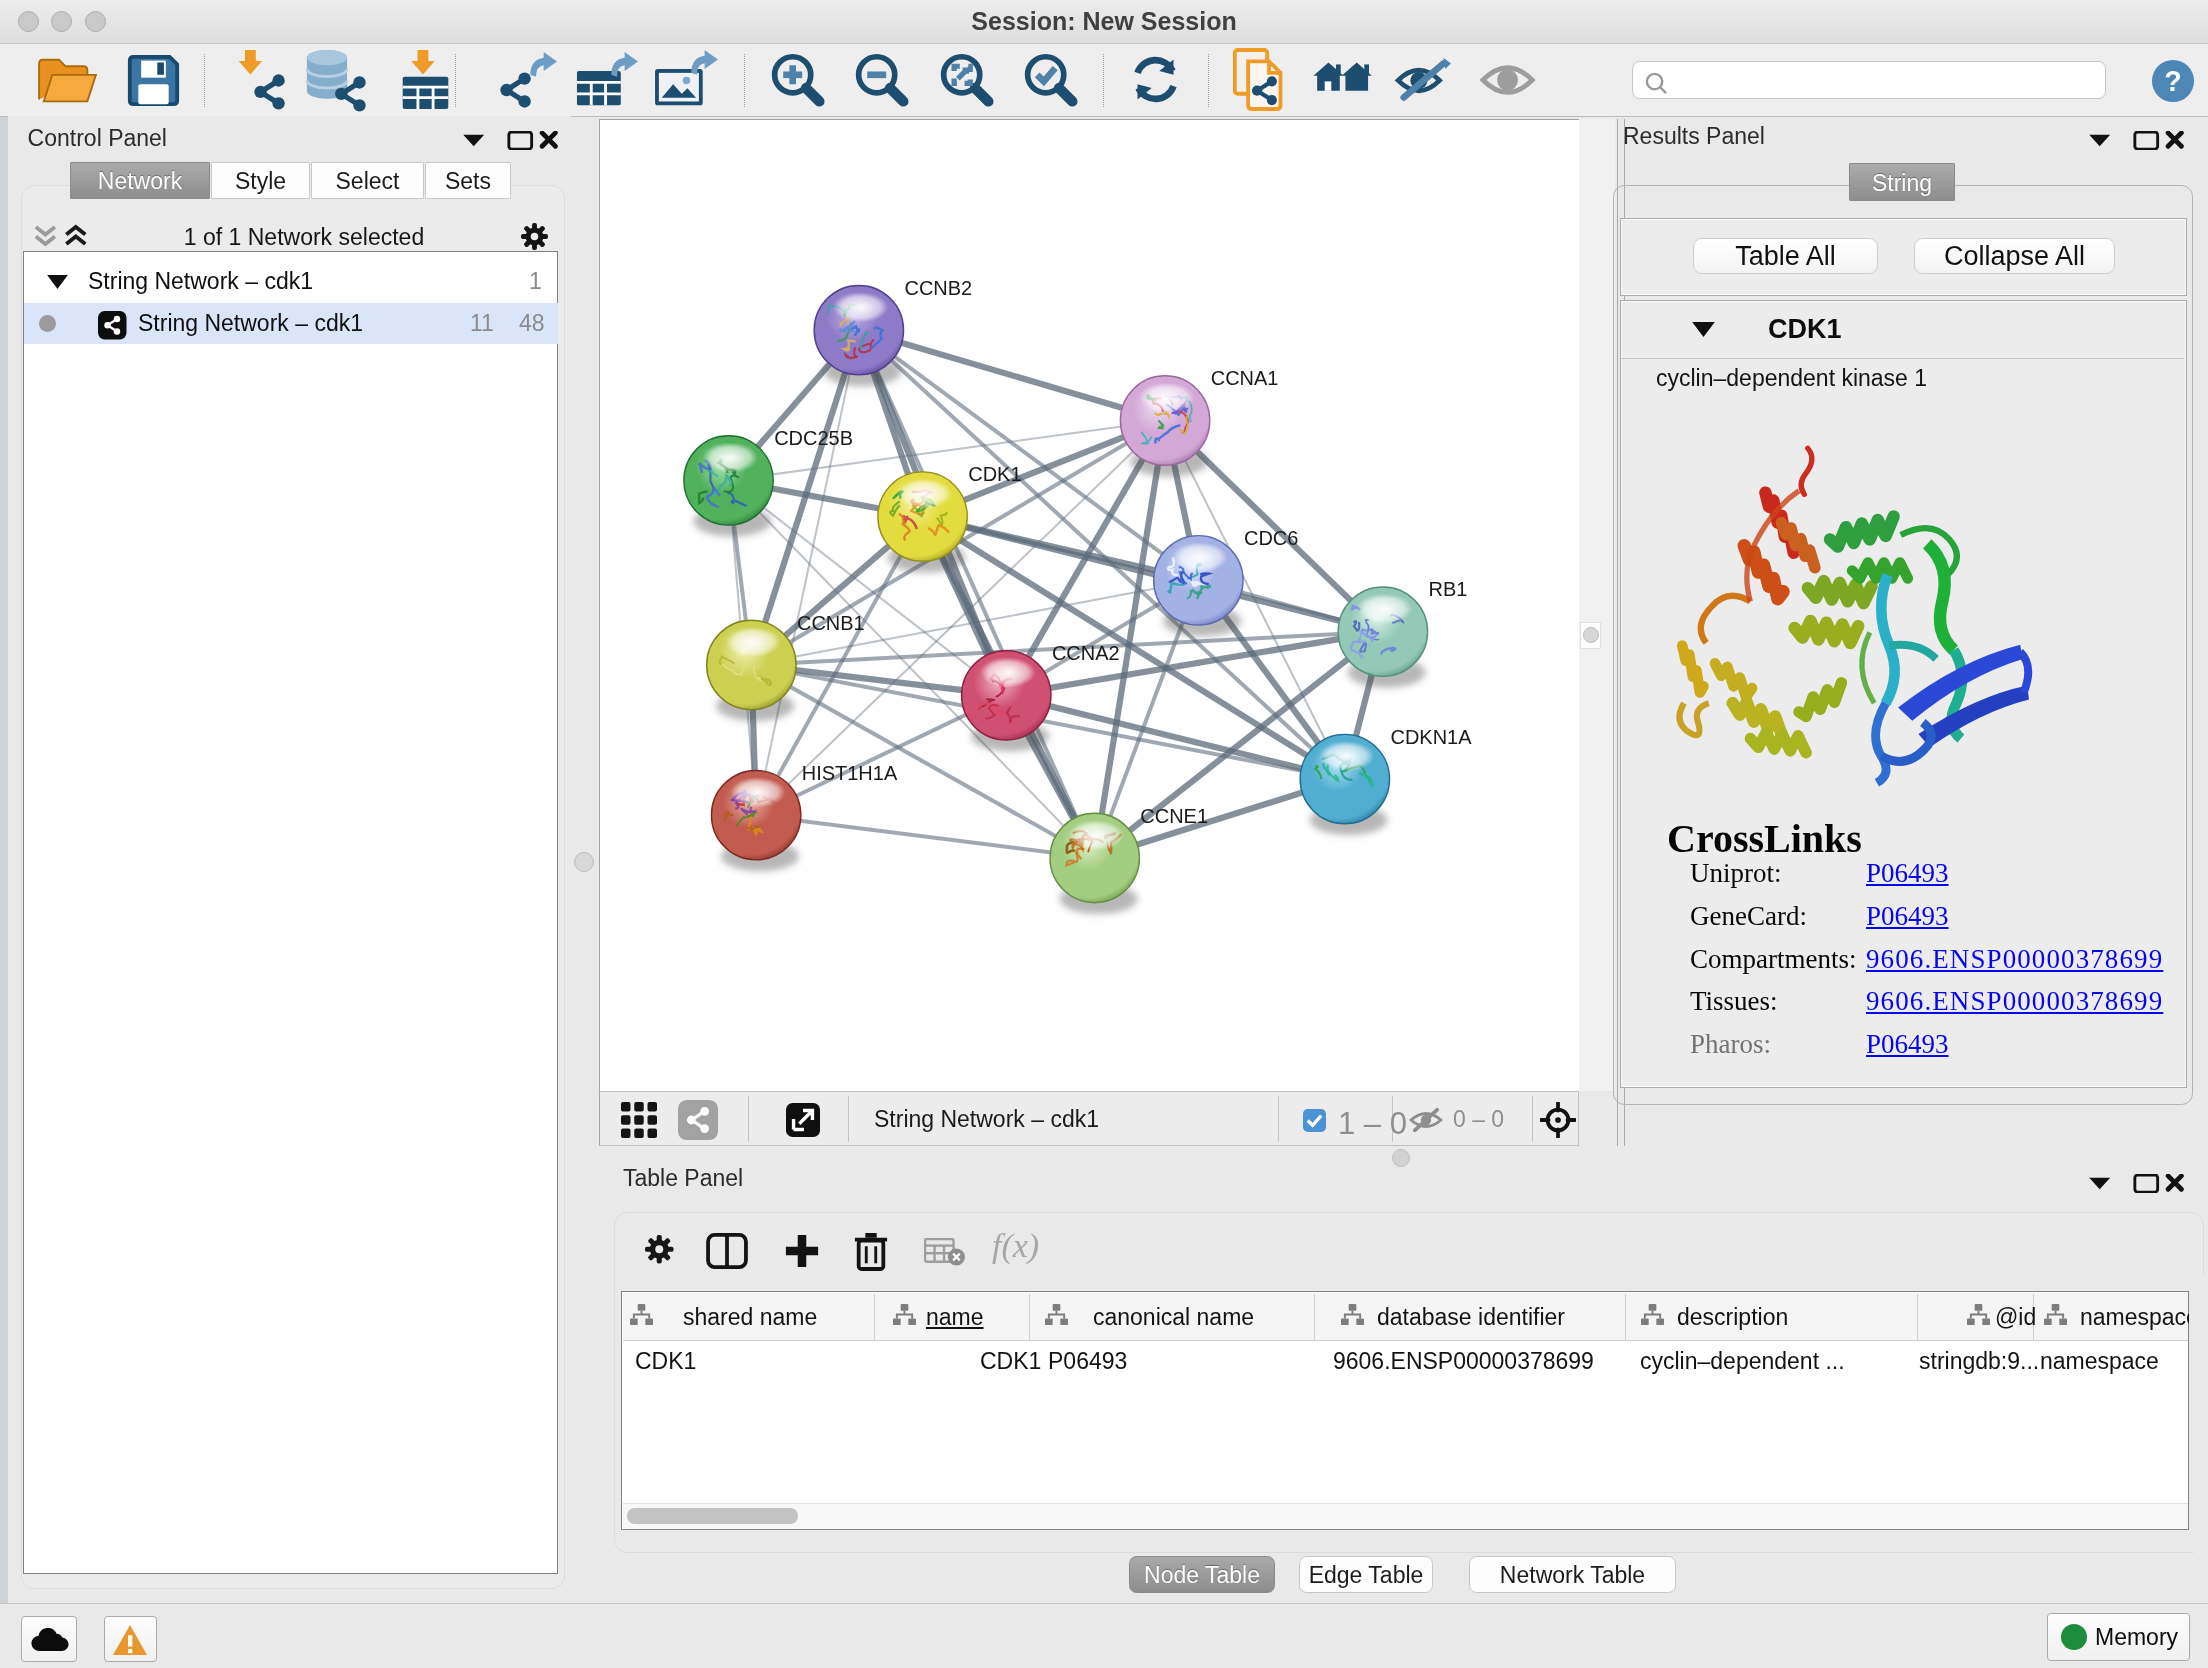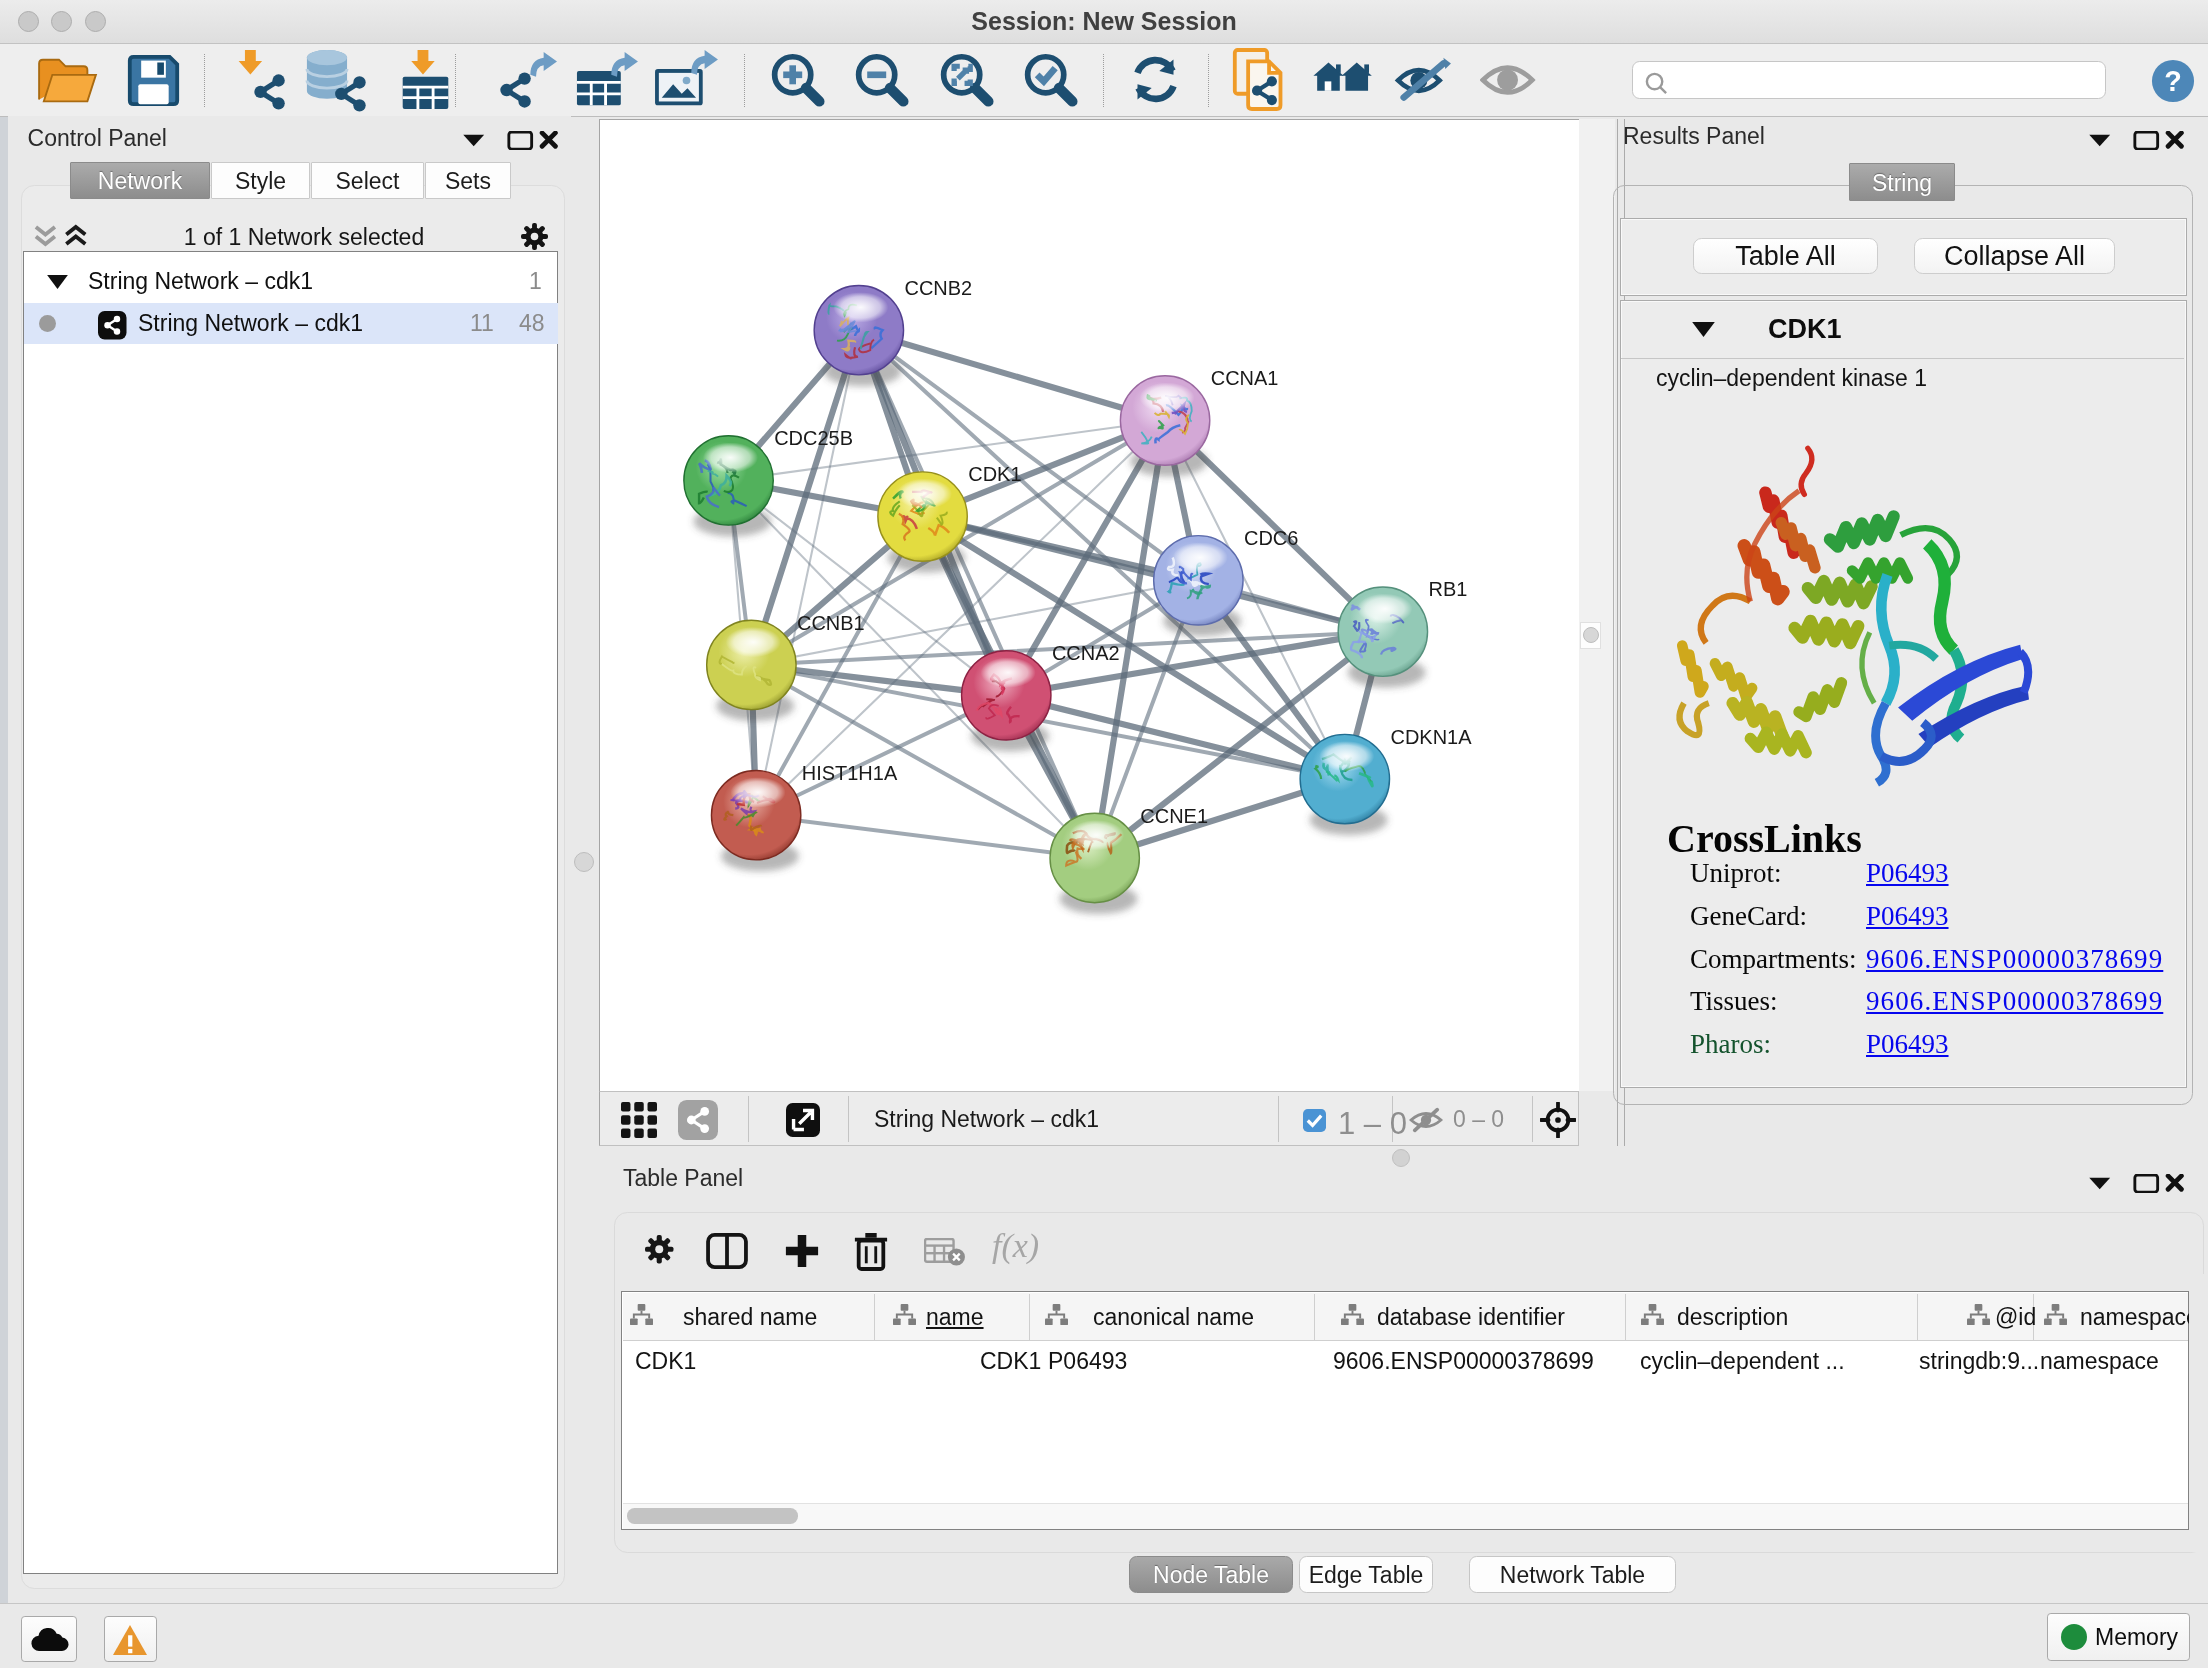--- a/index.html
+++ b/index.html
@@ -710,21 +710,21 @@
   </svg>
 <div class="abs serif" style="left:1667px;top:815px;font-size:40px;font-weight:bold;color:#050505;">CrossLinks</div>
 <div class="abs serif" style="left:1690px;top:858px;font-size:27px;color:#080808;">Uniprot:</div>
 <div class="abs serif link" style="left:1866px;top:858px;font-size:27px;">P06493</div>
 <div class="abs serif" style="left:1690px;top:901px;font-size:27px;color:#080808;">GeneCard:</div>
 <div class="abs serif link" style="left:1866px;top:901px;font-size:27px;">P06493</div>
 <div class="abs serif" style="left:1690px;top:944px;font-size:27px;color:#080808;">Compartments:</div>
 <div class="abs serif link" style="left:1866px;top:944px;font-size:27px;letter-spacing:1.1px;">9606.ENSP00000378699</div>
 <div class="abs serif" style="left:1690px;top:986px;font-size:27px;color:#080808;">Tissues:</div>
 <div class="abs serif link" style="left:1866px;top:986px;font-size:27px;letter-spacing:1.1px;">9606.ENSP00000378699</div>
-<div class="abs serif" style="left:1690px;top:1029px;font-size:27px;color:#14532d;">Pharos:</div>
+<div class="abs serif" style="left:1690px;top:1029px;font-size:27px;color:#737373;">Pharos:</div>
 <div class="abs serif link" style="left:1866px;top:1029px;font-size:27px;">P06493</div>
 
 <div class="abs ptitle" style="left:623px;top:1165px;">Table Panel</div>
 <svg class="abs" style="left:2089px;top:1174px;" width="105" height="19" viewBox="0 0 110 20">
   <path d="M0 4 L22 4 L11 16 Z" fill="#111"></path>
   <rect x="48" y="1" width="24" height="18" rx="3" fill="none" stroke="#111" stroke-width="3"></rect>
   <path d="M83 2 L97 16 M97 2 L83 16" stroke="#111" stroke-width="5" stroke-linecap="round"></path>
 </svg>
 <div id="tp-round" class="abs"></div>
 <svg class="abs" style="left:645px;top:1235px" width="28.5" height="28.5" viewBox="0 0 30 30">
@@ -839,21 +839,21 @@
 <div class="abs td" style="left:980px;top:1348px;">CDK1</div>
 <div class="abs td" style="left:1048px;top:1348px;">P06493</div>
 <div class="abs td" style="left:1333px;top:1348px;">9606.ENSP00000378699</div>
 <div class="abs td" style="left:1640px;top:1348px;">cyclin–dependent ...</div>
 <div class="abs td" style="left:1919px;top:1348px;">stringdb:9...</div>
 <div class="abs td" style="left:2040px;top:1348px;">namespace</div>
 <div class="abs" style="left:623px;top:1503px;width:1565px;height:25px;background:#f8f8f8;border-top:1px solid #e2e2e2;"></div>
 <div class="abs" style="left:627px;top:1508px;width:171px;height:16px;border-radius:7.6px;background:#c3c3c3;"></div>
 <div class="abs" style="left:2189px;top:1274px;width:19px;height:278px;background:#e9e9e9;"></div>
 
-<div class="abs btab tabsel" style="left:1129px;top:1556px;width:164px;height:37px;line-height:37px;">Node Table</div>
+<div class="abs btab tabsel" style="left:1129px;top:1556px;width:146px;height:37px;line-height:37px;">Node Table</div>
 <div class="abs btab" style="left:1299px;top:1556px;width:134px;height:37px;line-height:37px;">Edge Table</div>
 <div class="abs btab" style="left:1469px;top:1556px;width:207px;height:37px;line-height:37px;">Network Table</div>
 
 <div id="statusbar" class="abs"></div>
 <div class="abs sbtn" style="left:21px;top:1616px;width:56px;height:46px;"></div>
 <svg class="abs" style="left:29.5px;top:1626px;" width="40" height="27" viewBox="0 0 42 28">
   <path d="M10 26 a8 8 0 0 1 -1 -16 a10 10 0 0 1 19 -2 a7 7 0 0 1 6 4 a6.5 6.5 0 0 1 -1 14 Z" fill="#0c0c0c"></path>
 </svg>
 <div class="abs sbtn" style="left:104px;top:1616px;width:53px;height:46px;"></div>
 <svg class="abs" style="left:111px;top:1623px;" width="38" height="34" viewBox="0 0 40 36">

